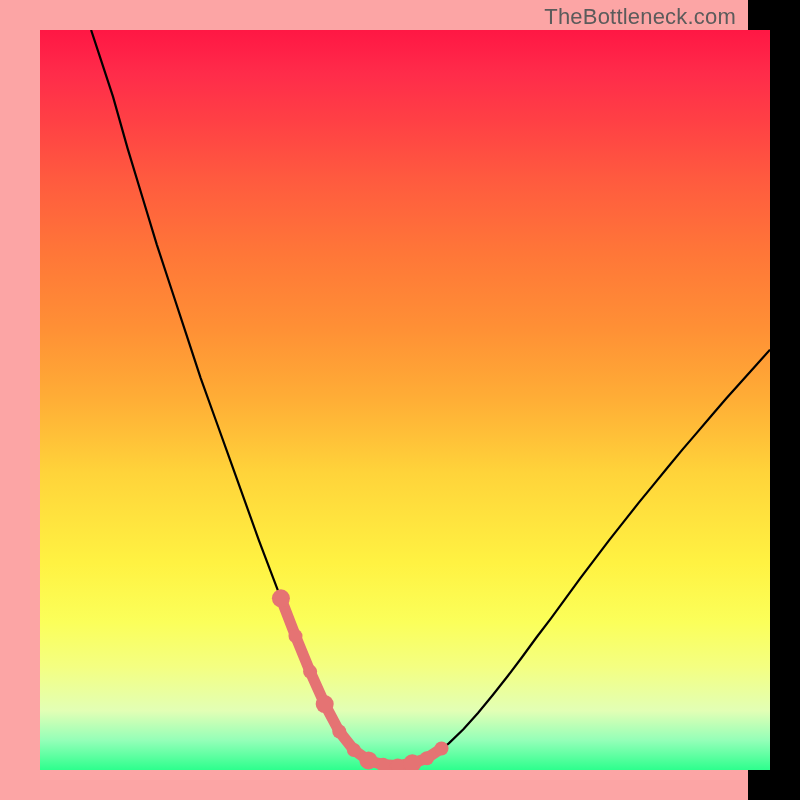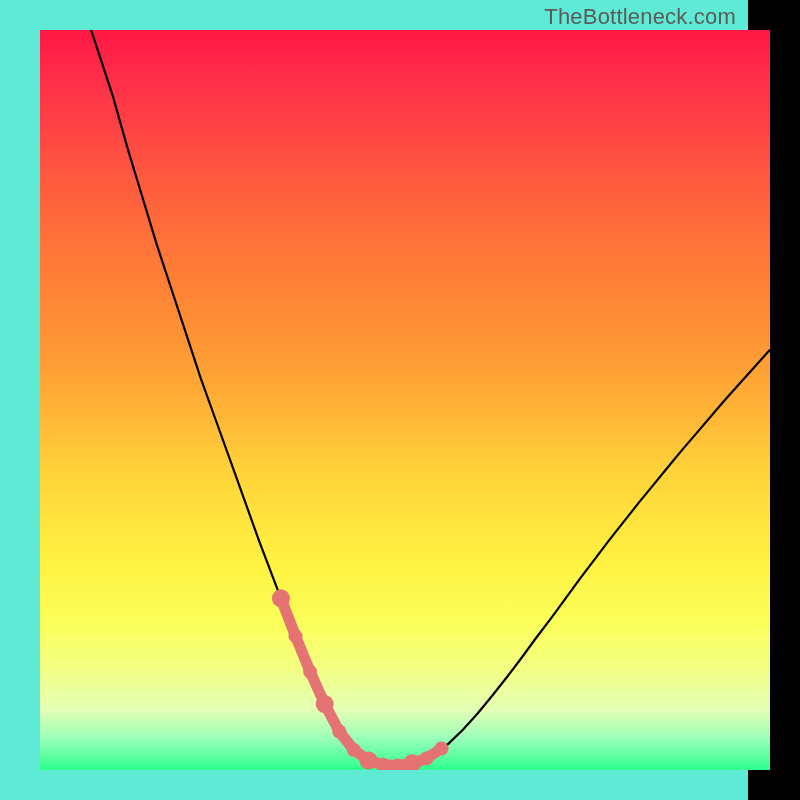--- a/index.html
+++ b/index.html
@@ -9,21 +9,21 @@
     height: 800px;
     background: #000;
     overflow: hidden;
     font-family: Arial, Helvetica, sans-serif;
   }
   .frame {
     position: absolute;
     left: 0; top: 0;
     width: 748px;
     height: 800px;
-    background: #5eead4;
+    background: #fca5a5;
   }
   .plot {
     position: absolute;
     left: 40px;
     top: 30px;
     width: 730px;
     height: 740px;
     overflow: hidden;
   }
   .gradient {

